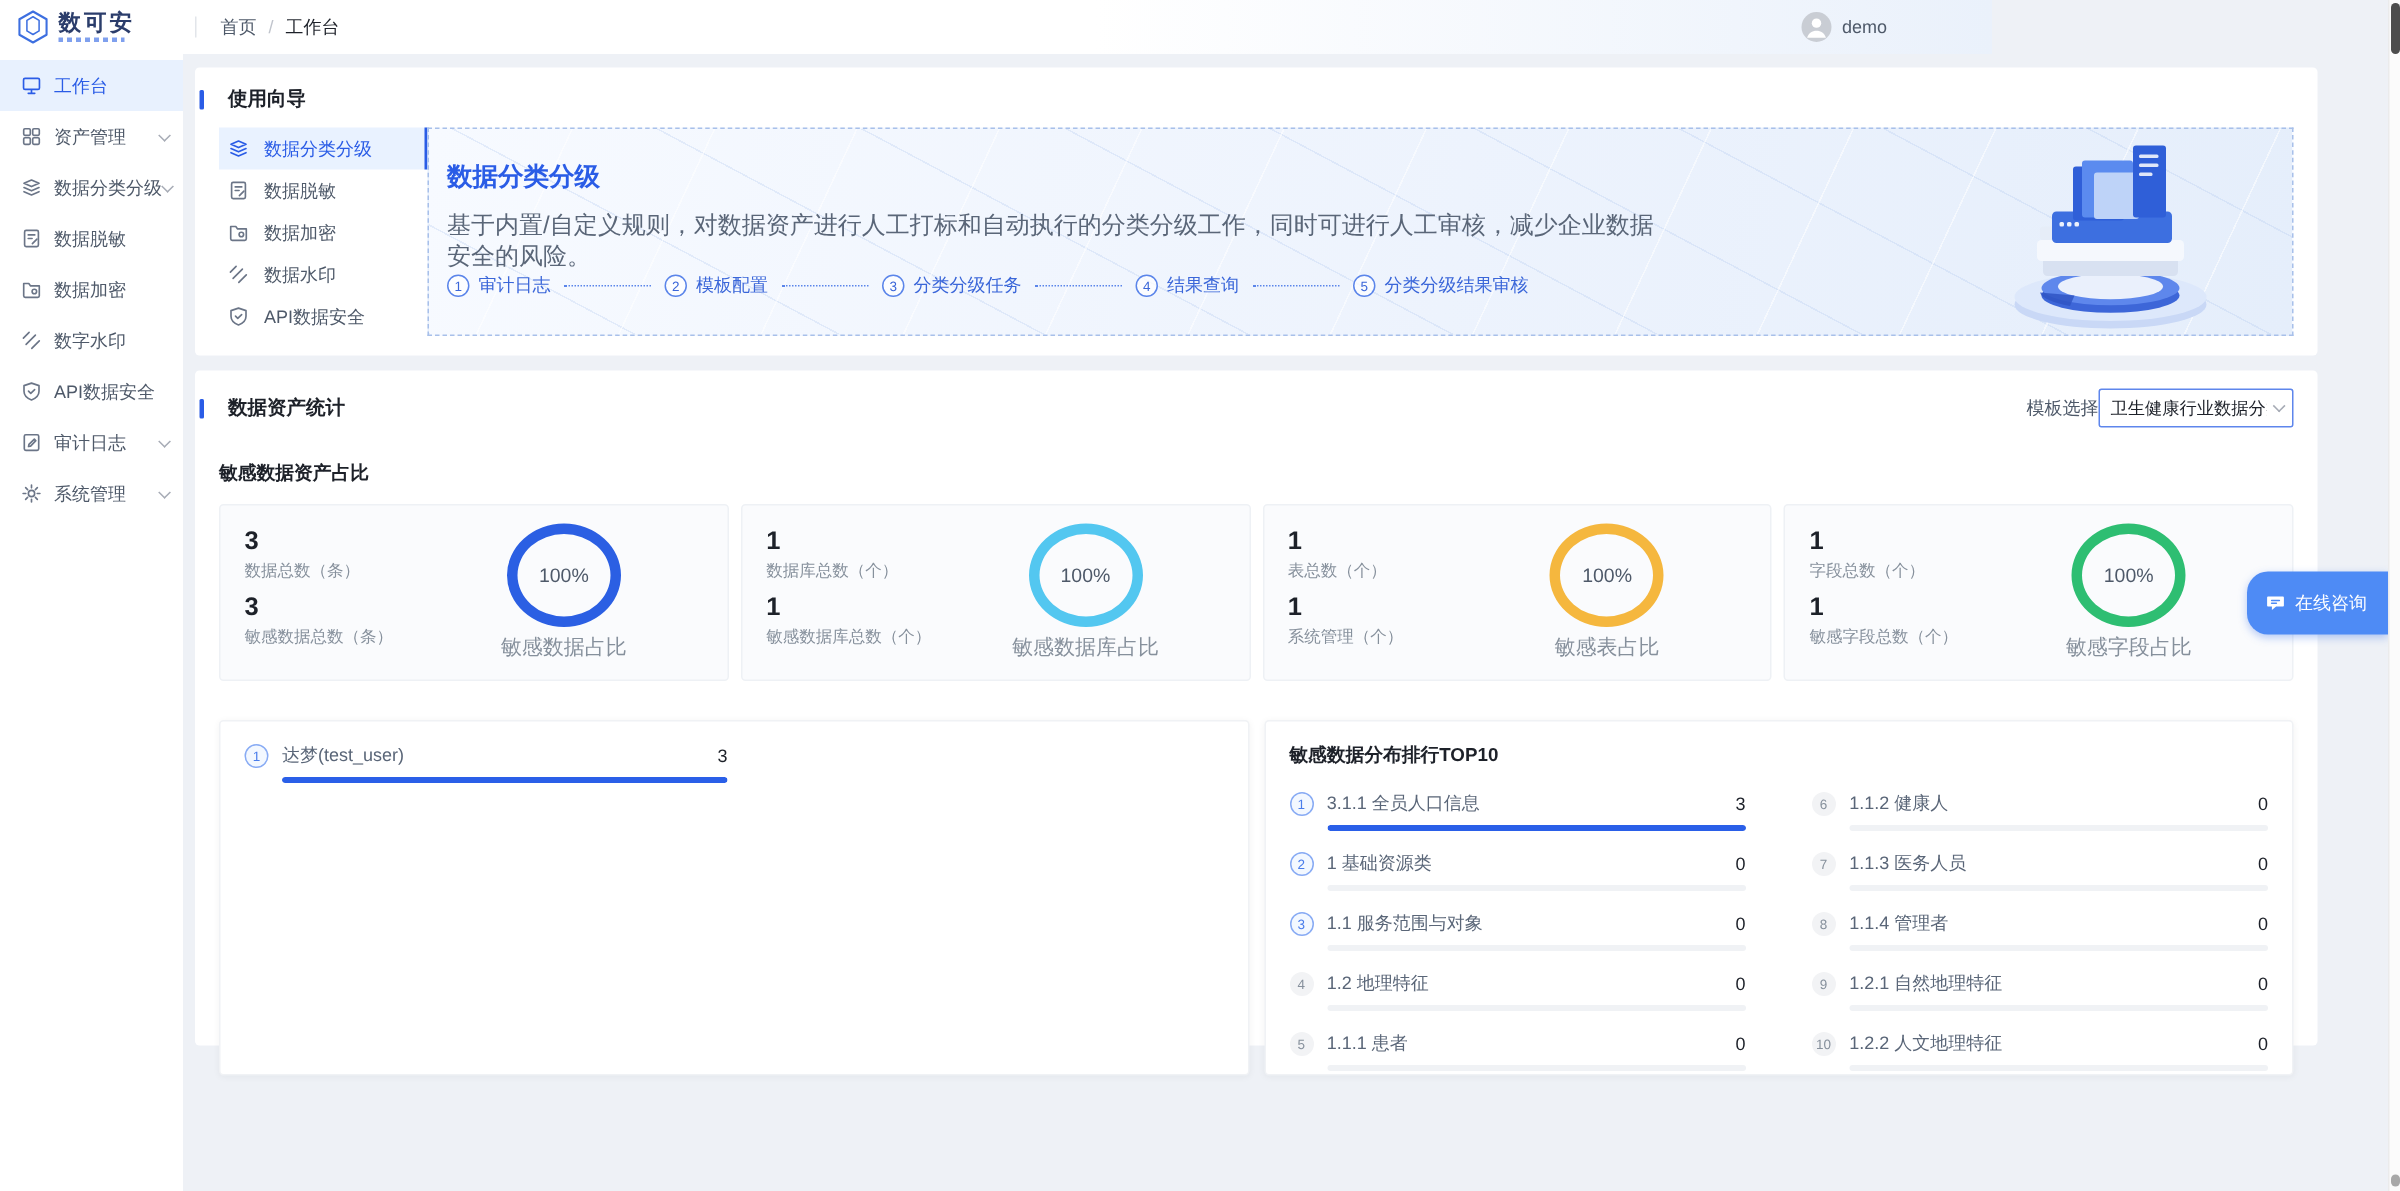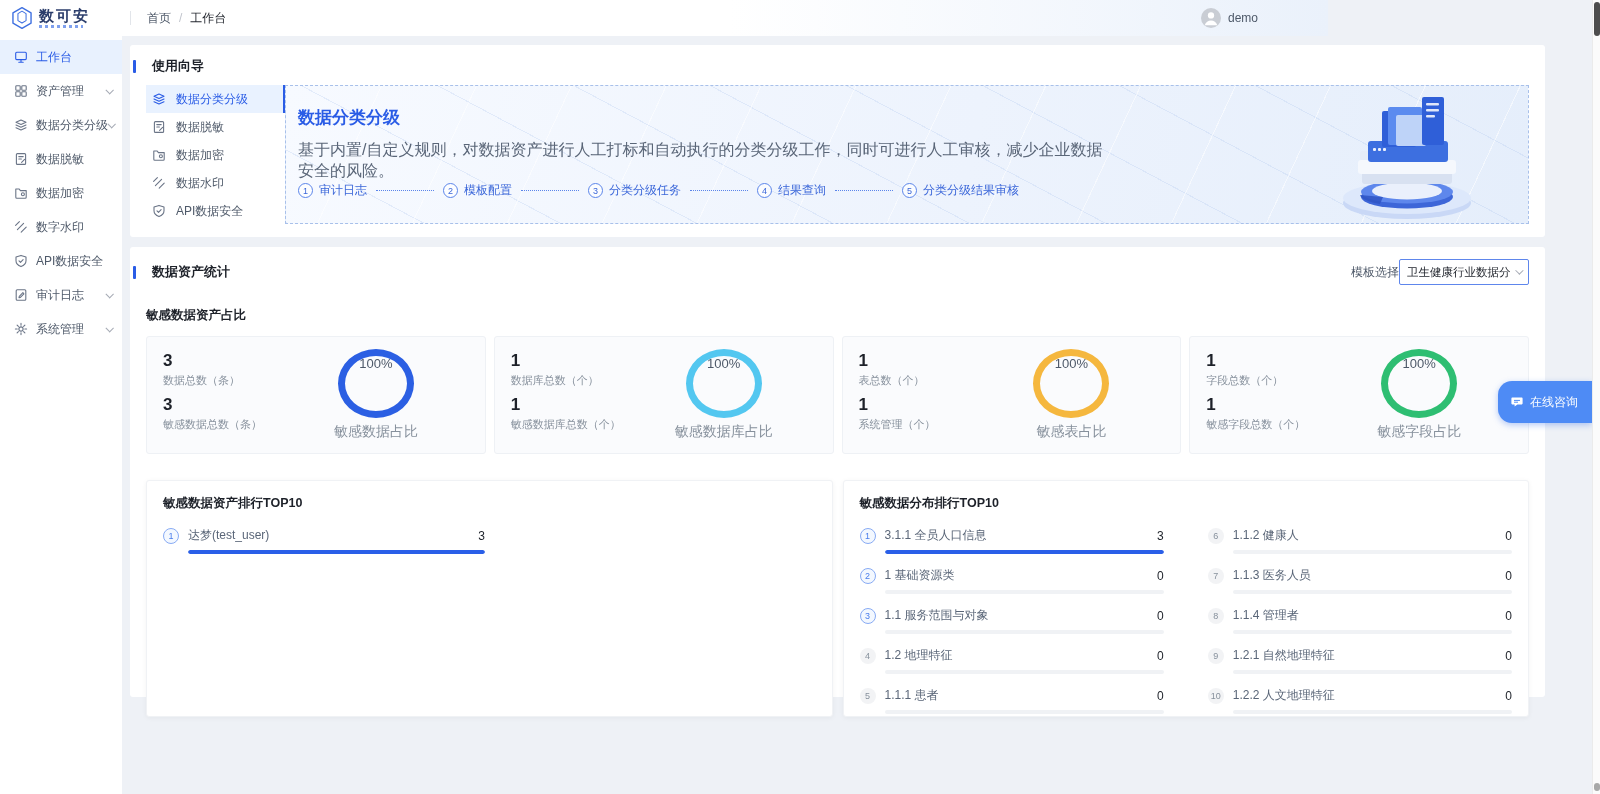--- a/index.html
+++ b/index.html
@@ -95,21 +95,21 @@
     transform:rotate(45deg) translateY(-2px); flex:none; margin-left:4px; }
   .sub-title { font-size:12.5px; font-weight:bold; color:#1D2129; margin:22px 0 12px; }
   .stat-grid { display:grid; grid-template-columns:repeat(4,1fr); gap:8px; }
   .stat-card { background:#FAFBFD; border:1px solid #EEF1F5; border-radius:3px; height:118px;
     padding:12px 16px; display:flex; }
   .sc-left { display:flex; flex-direction:column; justify-content:center; min-width:120px; }
   .sc-num { font-size:17px; font-weight:bold; color:#1D2129; }
   .sc-label { font-size:11px; color:#86909C; margin:2px 0 7px; white-space:nowrap; }
   .sc-right { flex:1; display:flex; flex-direction:column; align-items:center; justify-content:center; }
   .ring { width:76px; height:76px; border-radius:50%; border:7px solid #2A5FE8;
-    display:flex; justify-content:center; font-size:13px; color:#4E5969; }
+    display:flex; align-items:center; justify-content:center; font-size:13px; color:#4E5969; }
   .sc-cap { font-size:14px; color:#86909C; margin-top:5px;text-align:center; }
 
   
   .rank-grid { display:grid; grid-template-columns:1fr 1fr; gap:10px; margin-top:26px; }
   .rank-panel { background:#fff; border:1px solid #F0F2F5; border-radius:3px; height:237px;
     padding:14px 16px; box-shadow:0 1px 5px rgba(29,33,41,.05); }
   .rp-title { font-size:12.5px; font-weight:bold; color:#1D2129; margin-bottom:15px; }
   .rank-list { width:322px; }
   .rank-cols { display:grid; grid-template-columns:1fr 1fr; column-gap:44px; }
   .rrow { margin-bottom:13px; }
@@ -436,21 +436,20 @@
             <div class="ring" style="border-color: rgb(46, 190, 114);">
               <span>100%</span>
             </div>
             <span class="sc-cap">敏感字段占比</span>
           </div>
         </article>
       </div>
 
     <div class="rank-grid">
       <div class="rank-panel">
-        <h3 class="rp-title">敏感数据资产排行TOP10</h3>
         <div class="rank-list">
             <div class="rrow">
               <div class="rrow-top">
                 <span class="rbadge top">1</span>
                 <span class="rlabel">达梦(test_user)</span>
                 <span class="rvalue">3</span>
               </div>
               <div class="rbar">
                 <i style="width:100%"></i>
               </div>

